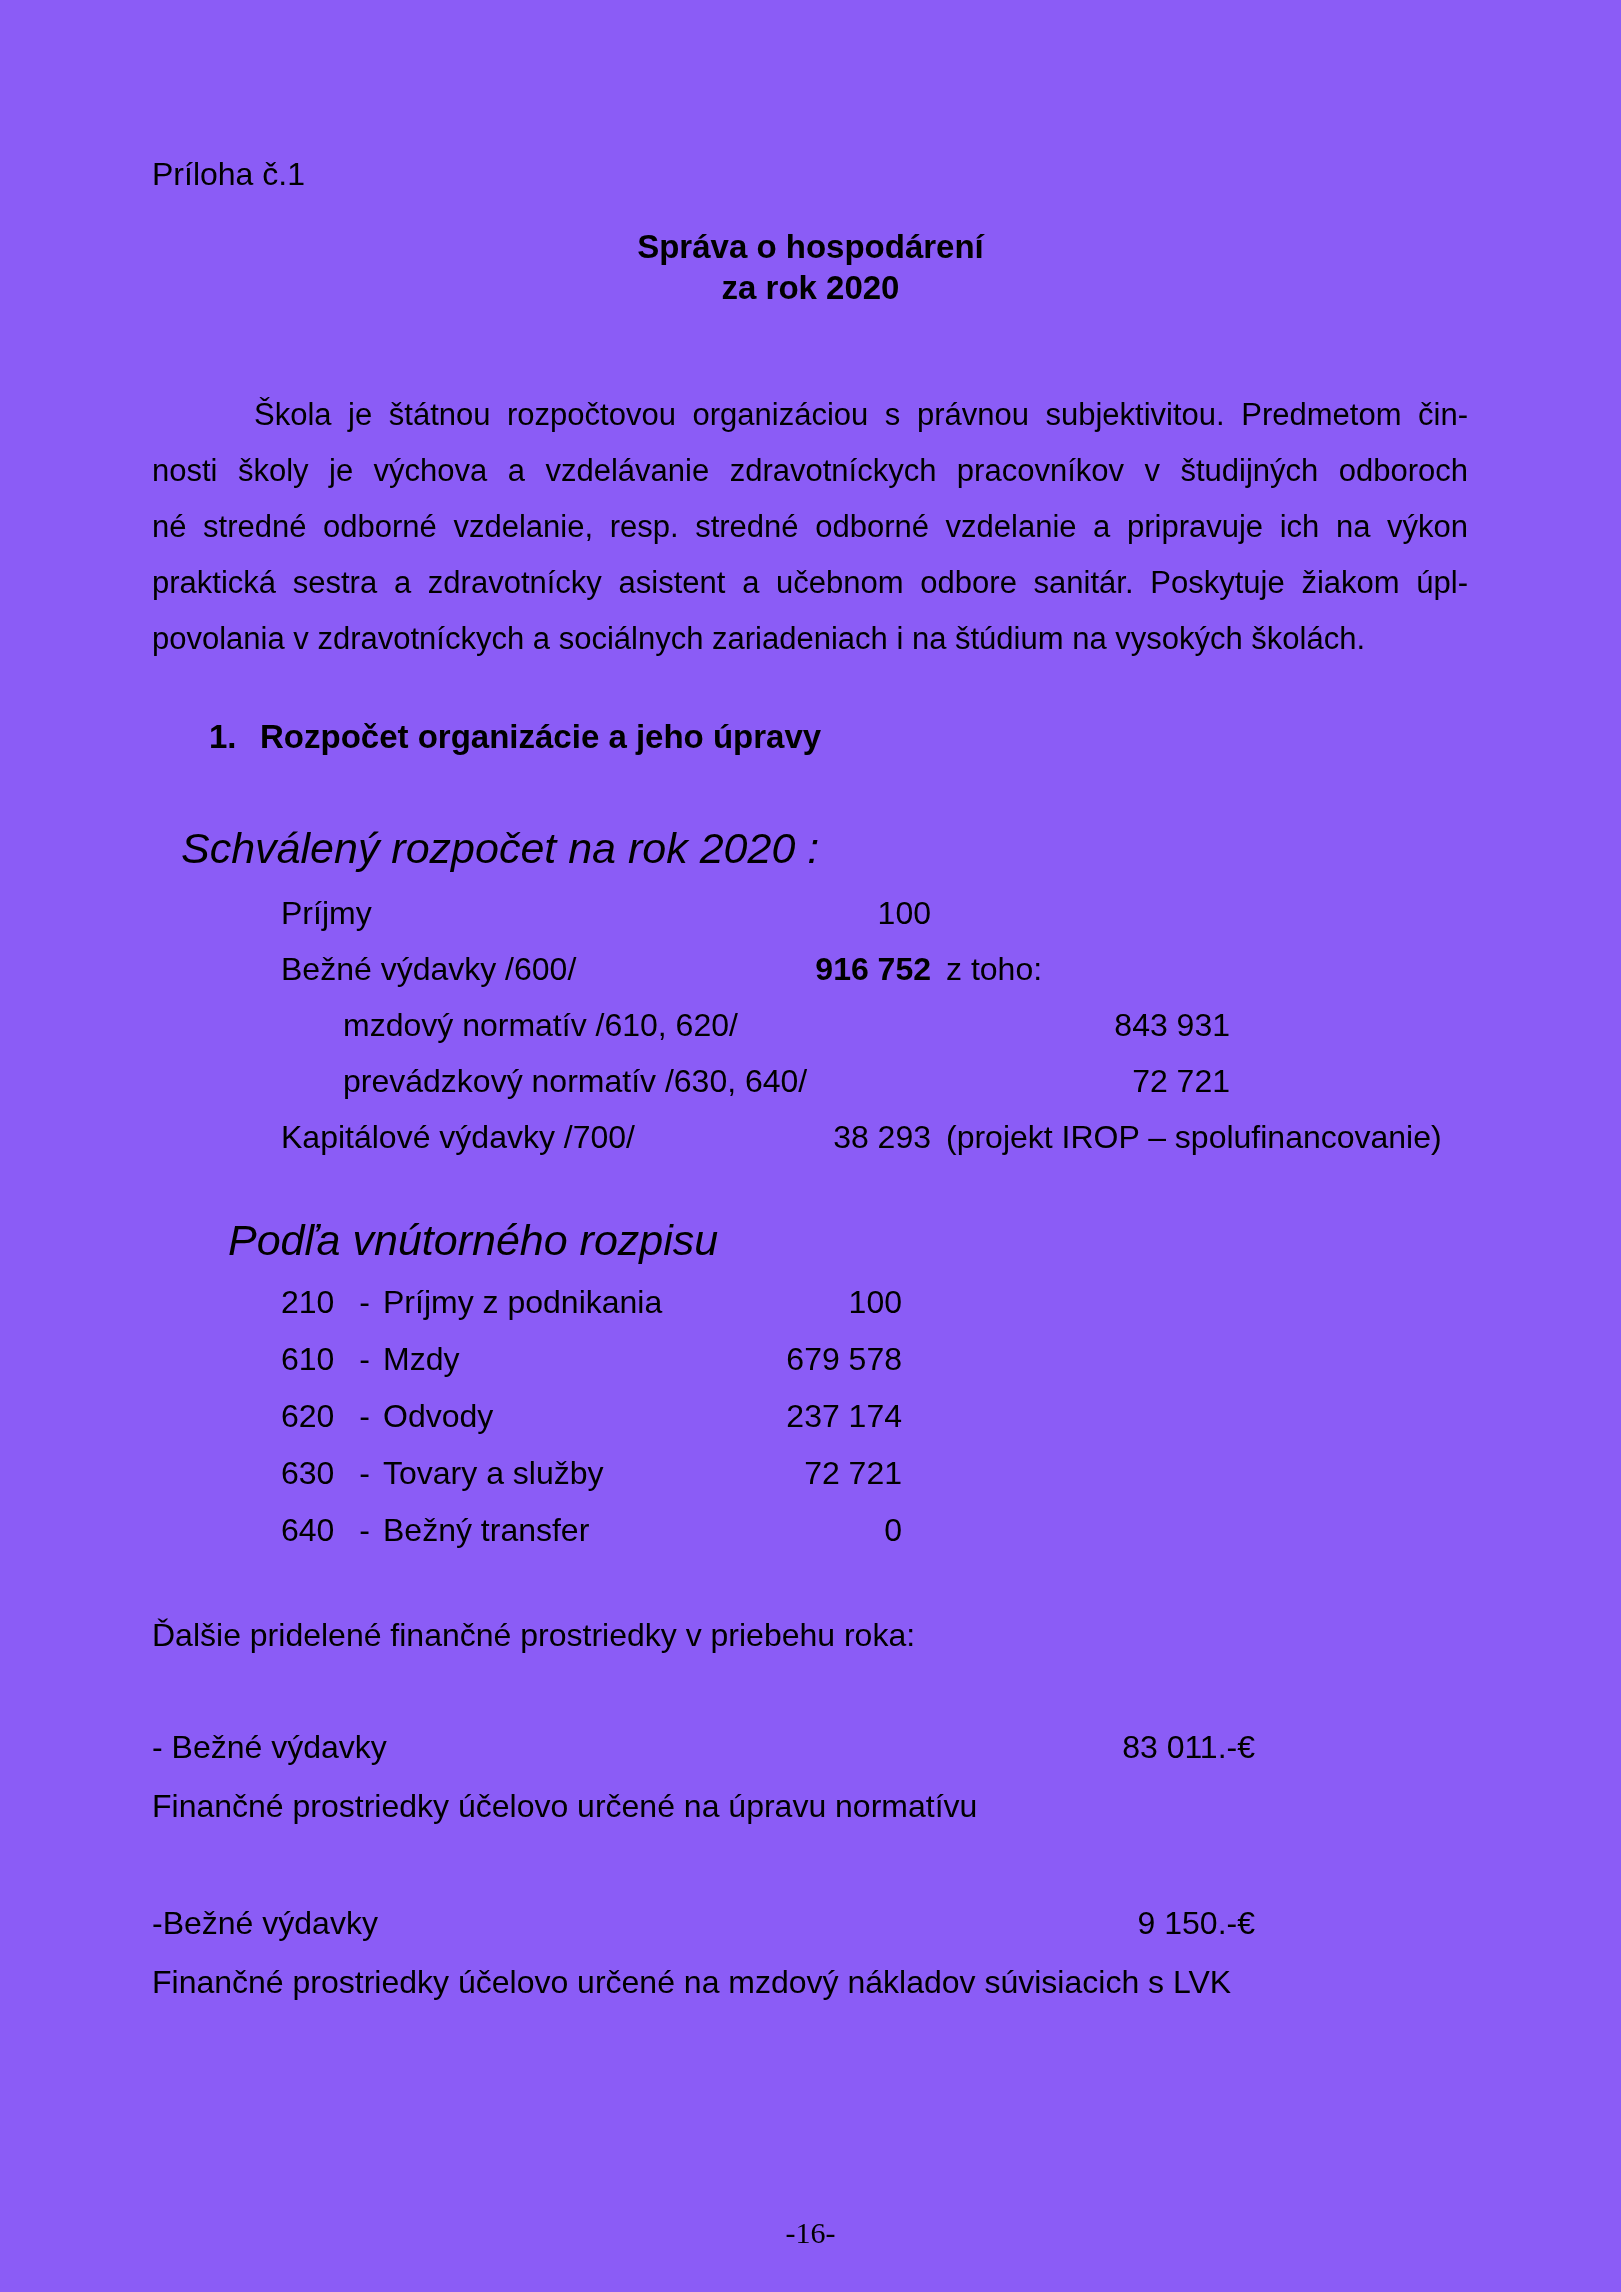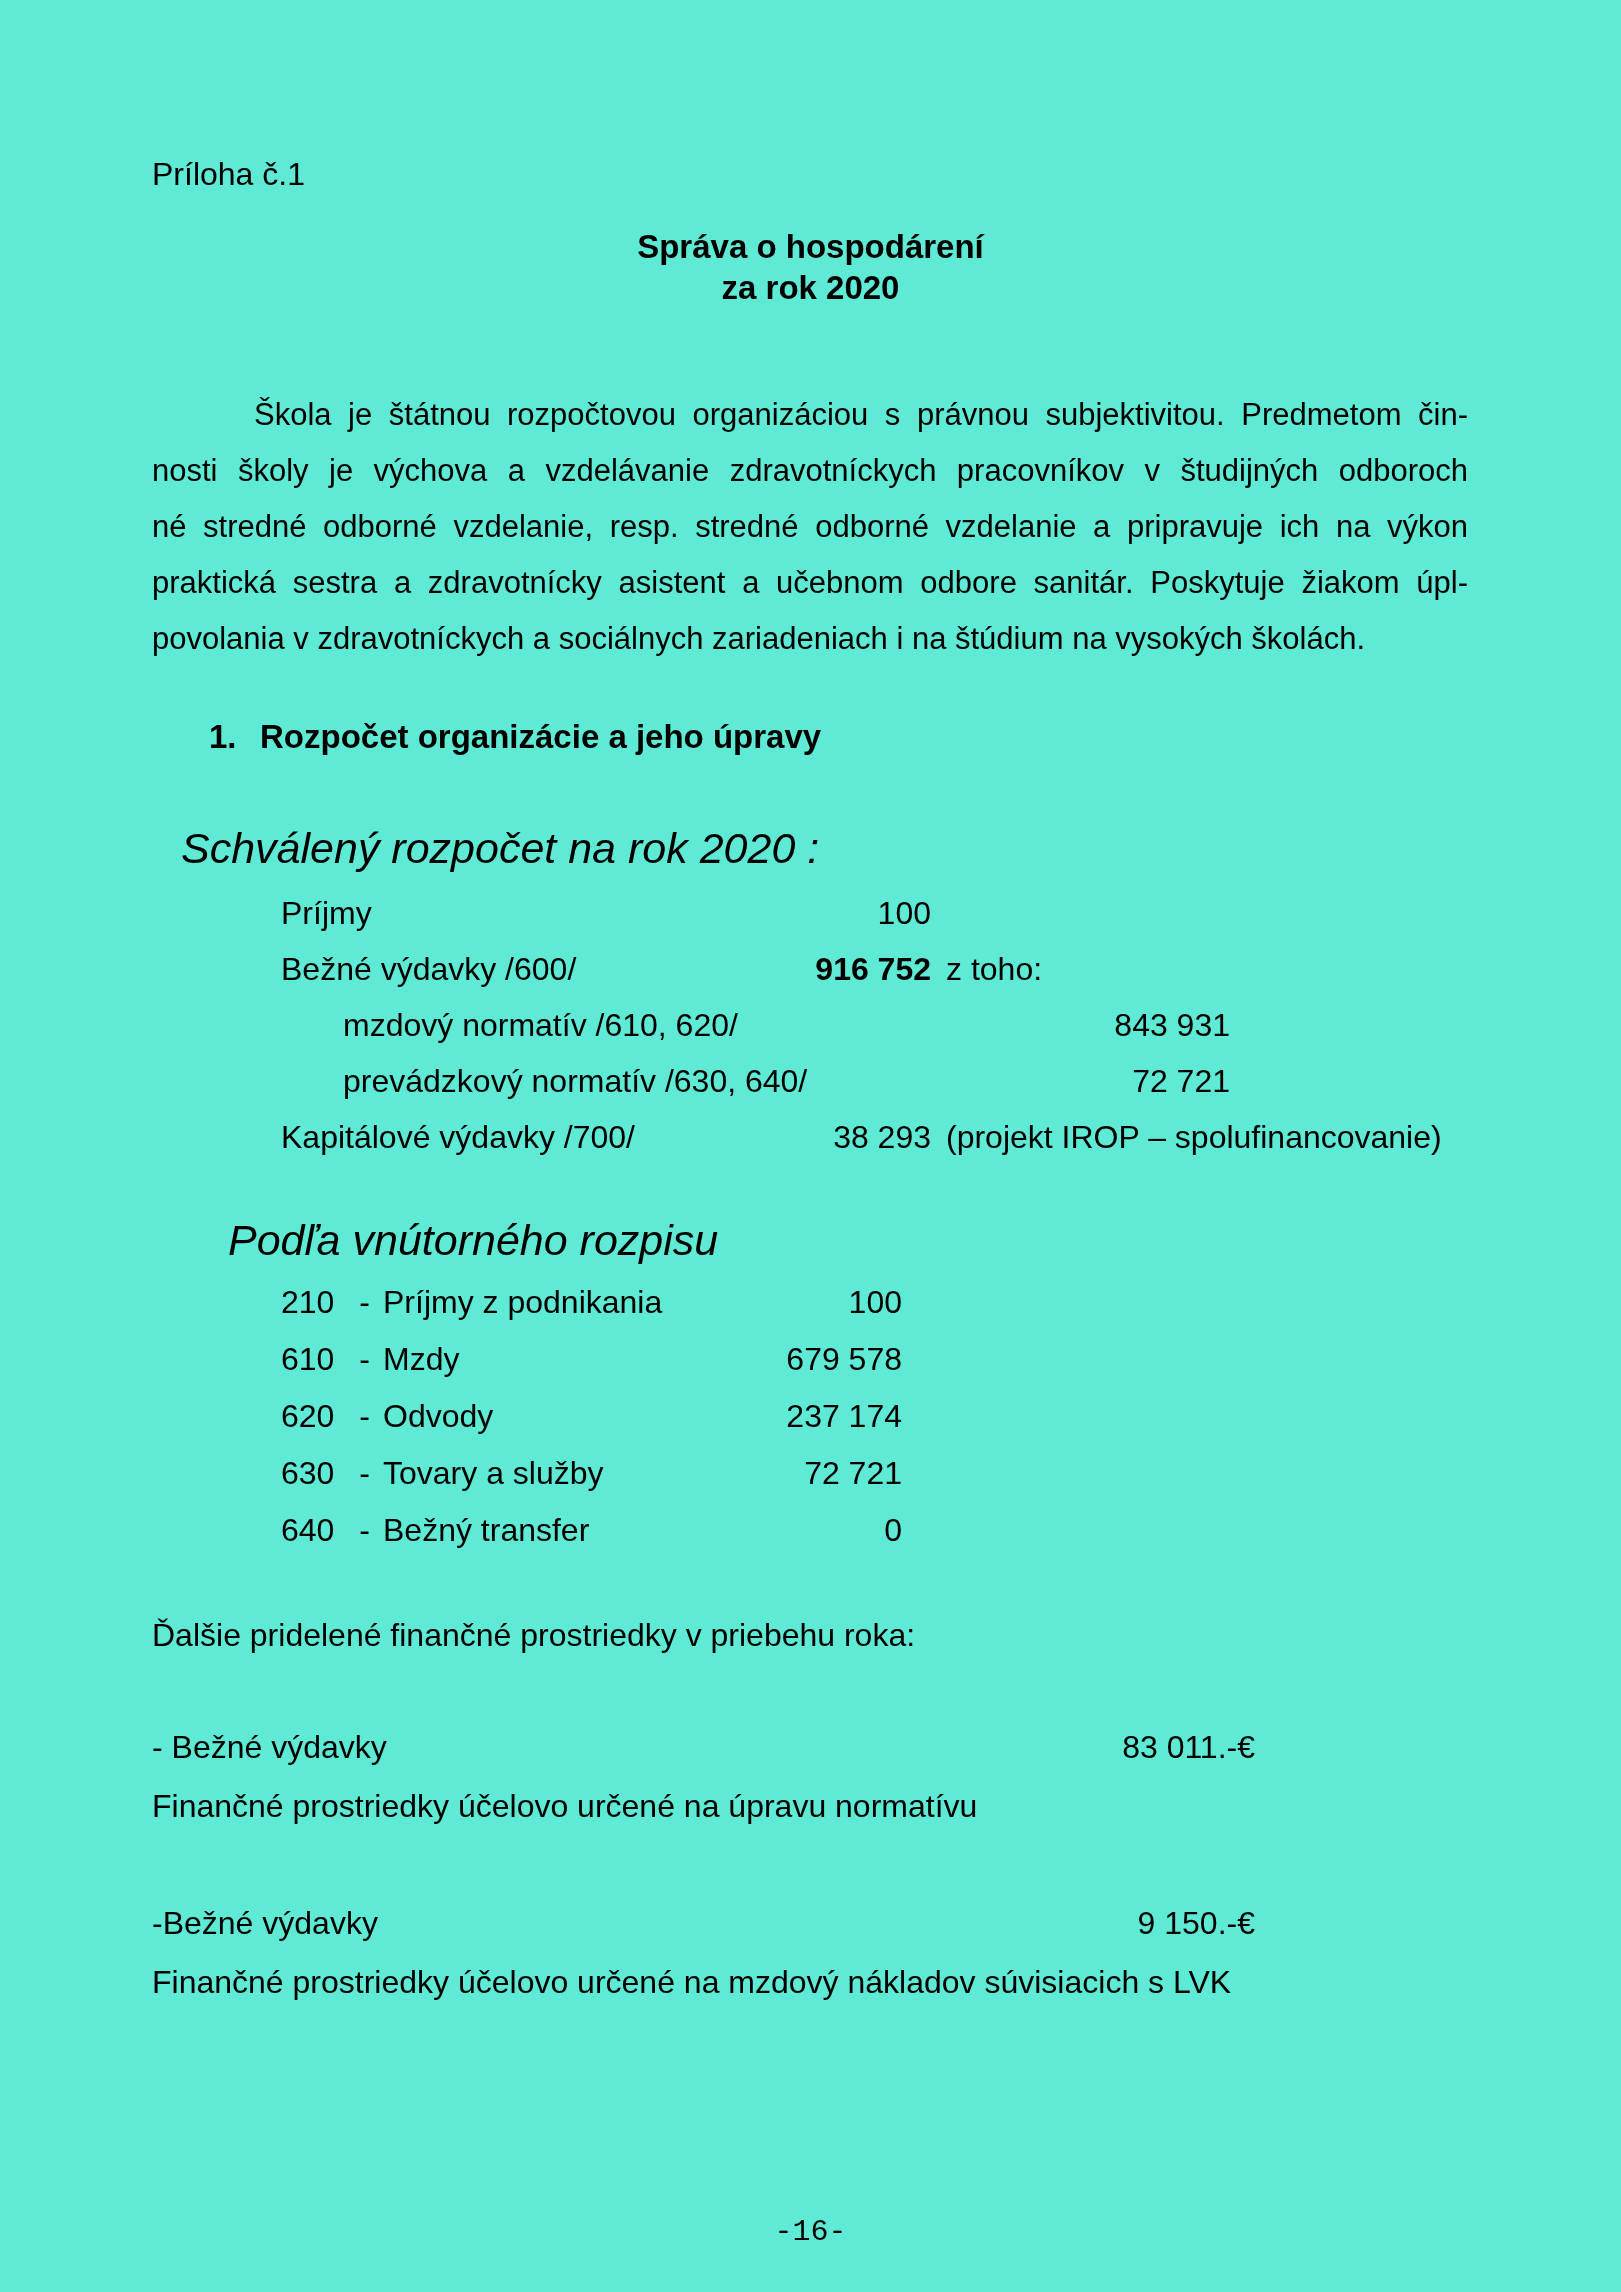--- a/index.html
+++ b/index.html
@@ -1,21 +1,21 @@
 <!DOCTYPE html>
 <html><head>
 <meta charset="utf-8">
 <style>
   html, body { margin: 0; padding: 0; background: #ffffff; }
   .page {
     position: relative;
     width: 1621px;
     height: 2293px;
     margin: 0 auto;
-    background: #5eead4;
+    background: #8b5cf6;
     color: #000000;
     font-family: "Liberation Sans", "DejaVu Sans", sans-serif;
     overflow: hidden;
   }
   .abs { position: absolute; }
 
   
   .attachment {
     left: 152px; top: 154px;
     font-size: 32px; line-height: 41px;
@@ -85,21 +85,21 @@
   .item1 { top: 1727px; }
   .note1 { left: 152px; top: 1786px; }
   .item2 { top: 1903px; }
   .note2 { left: 152px; top: 1962px; }
   .add-row, .add-note { height: 41px; }
 
   
   .pagefoot {
     left: 0; right: 0; top: 2213px;
     text-align: center;
-    font-family: Liberation Mono, monospace;
+    font-family: Liberation Serif, serif;
     font-size: 30px; line-height: 39px;
   }
 </style>
 </head>
 <body>
 
 <div class="page">
 
   <div class="abs attachment">Príloha č.1</div>
 

